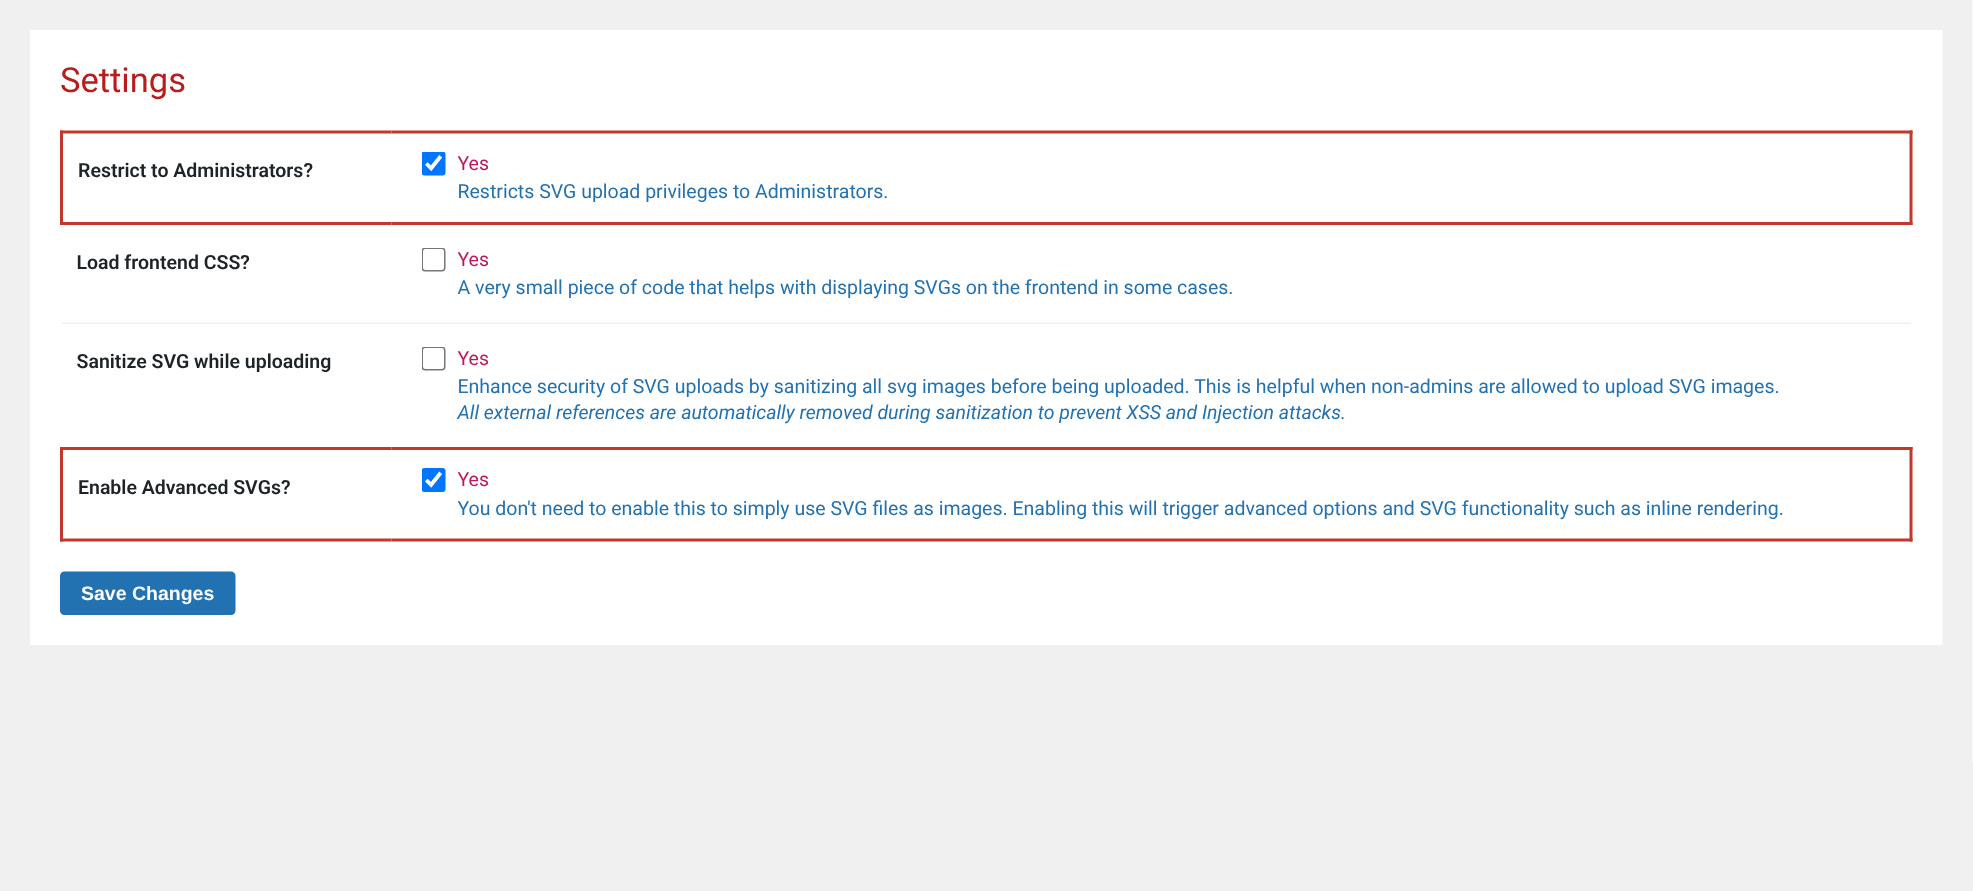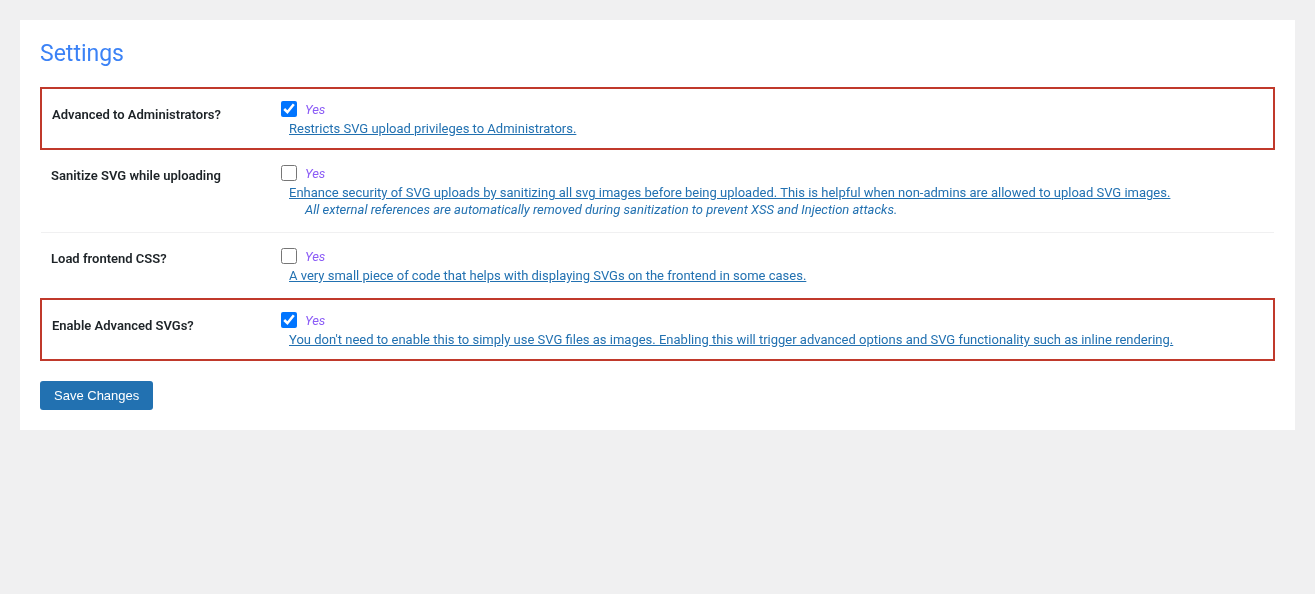--- a/index.html
+++ b/index.html
@@ -18,21 +18,21 @@
 
     .settings-container {
       background: #fff;
       padding: 20px;
       max-width: 1280px;
     }
 
     .page-title {
       font-size: 23px;
       font-weight: 400;
-      color: #3b82f6;
+      color: #b91c1c;
       margin-bottom: 20px;
     }
 
     .settings-table {
       width: 100%;
       border-collapse: collapse;
     }
 
     .settings-row {
       border-bottom: 1px solid #f0f0f1;
@@ -70,88 +70,87 @@
 
     .checkbox-row input[type="checkbox"] {
       margin-right: 8px;
       width: 16px;
       height: 16px;
       cursor: pointer;
     }
 
     .checkbox-label {
       font-size: 13px;
-      color: #8b5cf6;
-      font-style: italic;
+      color: #be185d;
     }
 
     .description-text {
       font-size: 13px;
       color: #2271b1;
       margin-top: 2px;
-      margin-left: 8px;
-      text-decoration: underline;
+      margin-left: 24px;
     }
 
     .description-text-italic {
       font-size: 13px;
       color: #2271b1;
       font-style: italic;
       margin-top: 2px;
       margin-left: 24px;
     }
 
     .save-btn {
       background-color: #2271b1;
       color: #fff;
       border: none;
       padding: 7px 14px;
       font-size: 13px;
       cursor: pointer;
       border-radius: 3px;
       margin-top: 20px;
+      font-weight: bold;
     }
   </style>
 </head>
 <body>
 
 <div class="settings-container">
   <h1 class="page-title">Settings</h1>
 
   <table class="settings-table">
     <tbody id="settings-tbody">
     <tr class="settings-row highlighted-row">
-          <td class="label-cell">Advanced to Administrators?</td>
+          <td class="label-cell">Restrict to Administrators?</td>
           <td class="value-cell">
             <div class="checkbox-row">
               <input type="checkbox" checked="" style="">
               <span class="checkbox-label">Yes</span>
             </div>
             <div class="description-text">Restricts SVG upload privileges to Administrators.</div>
+          </td>
+        </tr>
+        <tr class="settings-row">
+          <td class="label-cell">Load frontend CSS?</td>
+          <td class="value-cell">
+            <div class="checkbox-row">
+              <input type="checkbox" style="">
+              <span class="checkbox-label">Yes</span>
+            </div>
+            <div class="description-text">A very small piece of code that helps with displaying SVGs on the frontend in some cases.</div>
           </td>
         </tr>
         <tr class="settings-row">
           <td class="label-cell">Sanitize SVG while uploading</td>
           <td class="value-cell">
             <div class="checkbox-row">
               <input type="checkbox" style="">
               <span class="checkbox-label">Yes</span>
             </div>
             <div class="description-text">Enhance security of SVG uploads by sanitizing all svg images before being uploaded. This is helpful when non-admins are allowed to upload SVG images.</div>
             <div class="description-text-italic">All external references are automatically removed during sanitization to prevent XSS and Injection attacks.</div>
-          </td>
-        </tr>
-        <tr class="settings-row">
-          <td class="label-cell">Load frontend CSS?</td>
-          <td class="value-cell">
-            <div class="checkbox-row">
-              <input type="checkbox" style="">
-              <span class="checkbox-label">Yes</span>
-            </div>
-            <div class="description-text">A very small piece of code that helps with displaying SVGs on the frontend in some cases.</div>
           </td>
         </tr>
         <tr class="settings-row highlighted-row">
           <td class="label-cell">Enable Advanced SVGs?</td>
           <td class="value-cell">
             <div class="checkbox-row">
               <input type="checkbox" checked="" style="">
               <span class="checkbox-label">Yes</span>
             </div>
             <div class="description-text">You don't need to enable this to simply use SVG files as images. Enabling this will trigger advanced options and SVG functionality such as inline rendering.</div>

